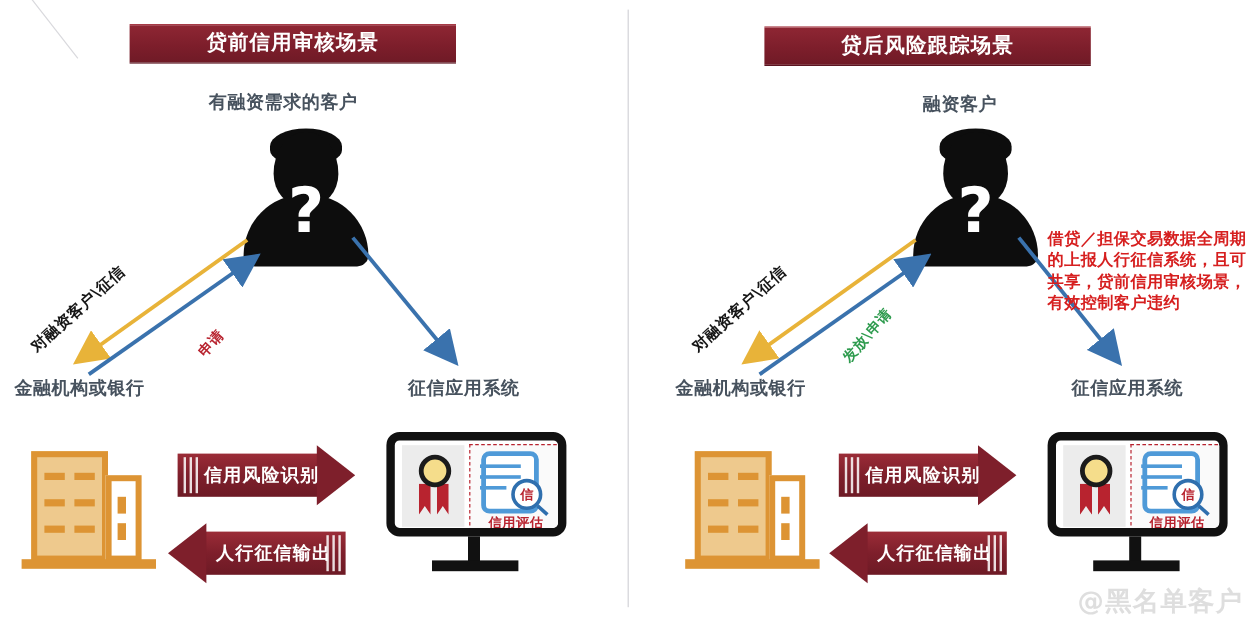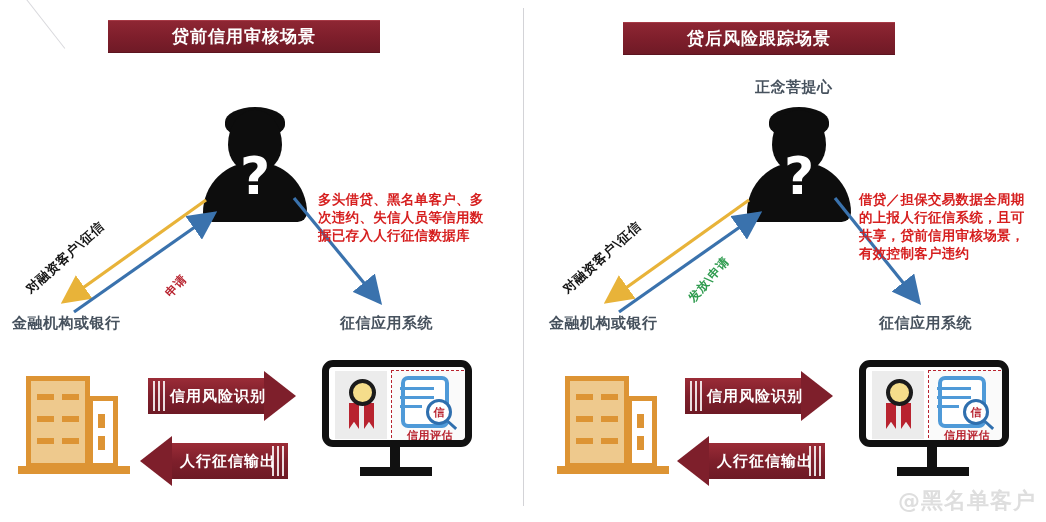--- a/index.html
+++ b/index.html
@@ -21,21 +21,21 @@
   }
 
   
   .divider{
     position:absolute;left:523px;top:8px;width:1px;height:498px;
     background:#d3d3d7;
   }
 
   .panel{position:absolute;top:0;width:523px;height:522px;}
   .panel.left{left:0;}
-  .panel.right{left:509px;border-radius:27px;}
+  .panel.right{left:523px;border-radius:27px;}
 
   
   .ribbon{
     position:absolute;height:31px;line-height:31px;
     background:#8c2230;
     background:linear-gradient(180deg,#8e2633 0%,#7d1e2b 55%,#6f1a26 100%);
     border-top:1px solid #a63a46;border-bottom:1px solid #5c1420;
     color:#ffffff;font-size:17px;font-weight:bold;letter-spacing:1px;
     text-align:center;white-space:nowrap;
   }
@@ -221,20 +221,21 @@
 
   <div class="corner-deco">
       <i></i>
     </div>
   <div class="divider"></div>
 
   <div class="panel left">
 
     <div class="ribbon l">贷前信用审核场景</div>
 
+    <div class="cap customer-l">有融资需求的客户</div>
 
     <div class="person l">
       <div class="hair"></div>
       <div class="head"></div>
       <div class="body"></div>
       <div class="q">?</div>
     </div>
 
     <svg class="svg-layer">
       <defs>
@@ -249,21 +250,20 @@
         </marker>
       </defs>
       <line x1="206" y1="200" x2="66" y2="300" stroke="#e8b339" stroke-width="3.2" marker-end="url(#mkGoldL)"></line>
       <line x1="74" y1="312" x2="212" y2="215" stroke="#3a72ad" stroke-width="3.2" marker-end="url(#mkBlueL)"></line>
       <line x1="294" y1="198" x2="378" y2="300" stroke="#3a72ad" stroke-width="3.2" marker-end="url(#mkBlueL2)"></line>
     </svg>
 
     <div class="rot-label dark lbl-a-l">对融资客户\征信</div>
     <div class="rot-label red lbl-b-l">申请</div>
 
-    <div class="note l">多头借贷、黑名单客户、多次违约、失信人员等信用数据已存入人行征信数据库</div>
 
     <div class="cap bank-l">金融机构或银行</div>
     <div class="cap system-l">征信应用系统</div>
 
     <div class="building l">
       <div class="bld-main"></div>
       <div class="bld-annex"></div>
       <div class="win" style="left:19px;top:26px;"></div>
       <div class="win" style="left:44px;top:26px;"></div>
       <div class="win" style="left:19px;top:48px;"></div>
@@ -316,21 +316,21 @@
       </div>
       <div class="mon-neck"></div>
       <div class="mon-foot"></div>
     </div>
   </div>
 
   <div class="panel right">
 
     <div class="ribbon r">贷后风险跟踪场景</div>
 
-    <div class="cap customer-r">正念菩提心</div>
+    <div class="cap customer-r">融资客户</div>
 
     <div class="person r">
       <div class="hair"></div>
       <div class="head"></div>
       <div class="body"></div>
       <div class="q">?</div>
     </div>
 
     <svg class="svg-layer">
       <defs>

